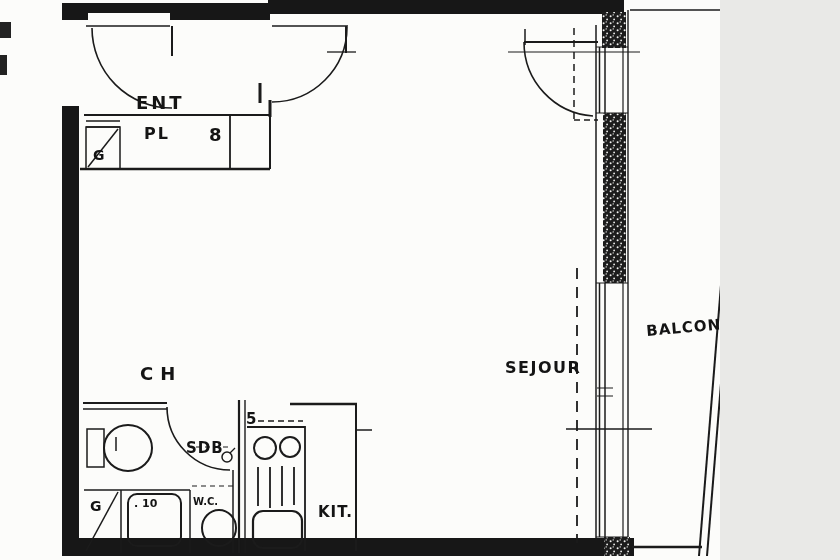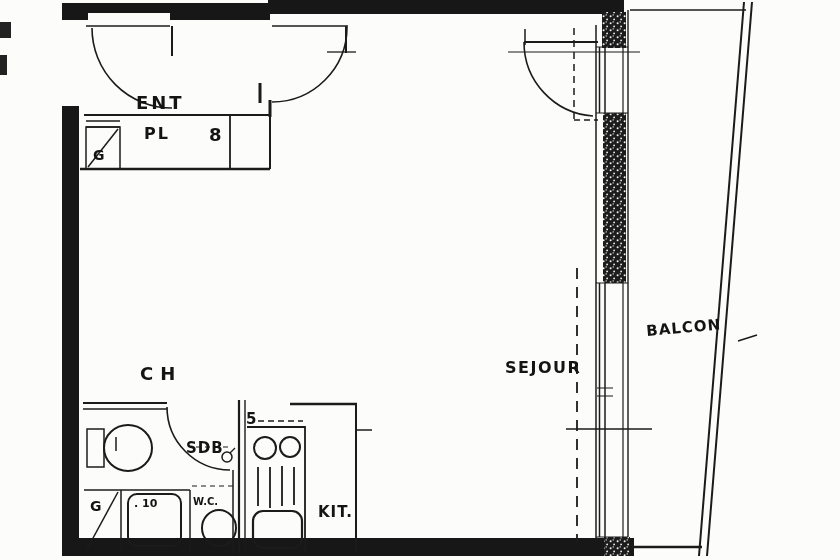--- a/index.html
+++ b/index.html
@@ -1,16 +1,16 @@
 <!DOCTYPE html>
 <html><head>
 <meta charset="utf-8">
 <style>
   html,body{margin:0;padding:0;background:#e9e9e7;}
-  .page{width:840px;height:560px;background:#fcfcfa;position:relative;overflow:hidden;
+  .page{width:720px;height:560px;background:#fcfcfa;position:relative;overflow:hidden;
         font-family:"DejaVu Sans", sans-serif;}
   svg text{fill:#141414;font-family:"DejaVu Sans", sans-serif;font-weight:700;}
   .ln{stroke:#1b1b1b;fill:none;}
   .wall{fill:#171717;stroke:none;}
 </style>
 </head>
 <body>
 
 <div class="page">
 <svg width="840" height="560" viewBox="0 0 840 560">

